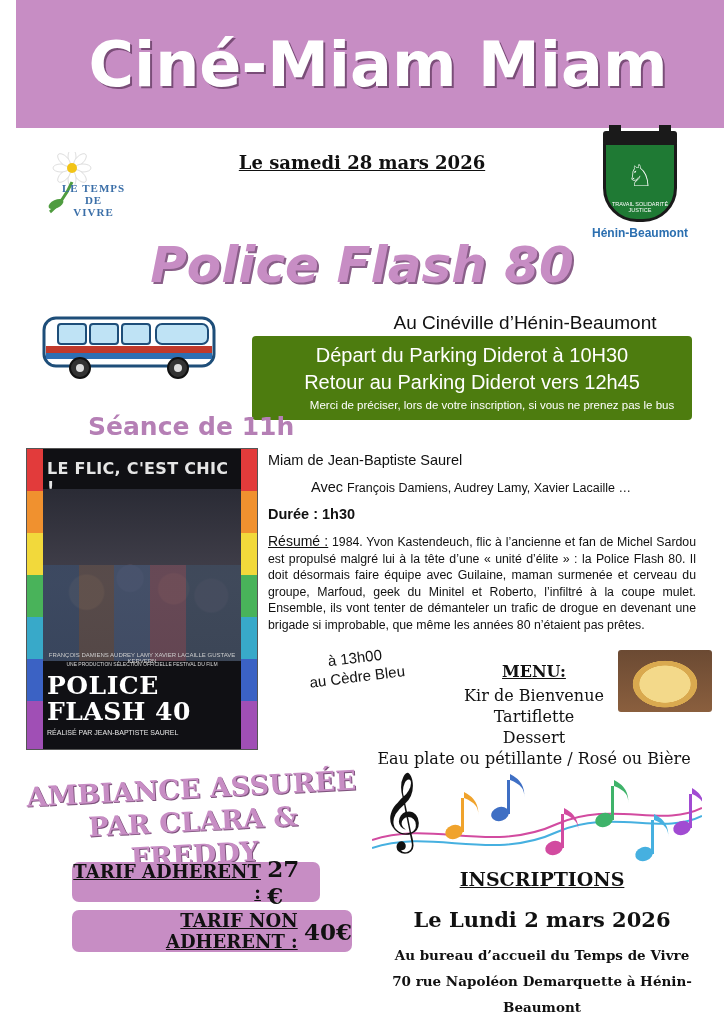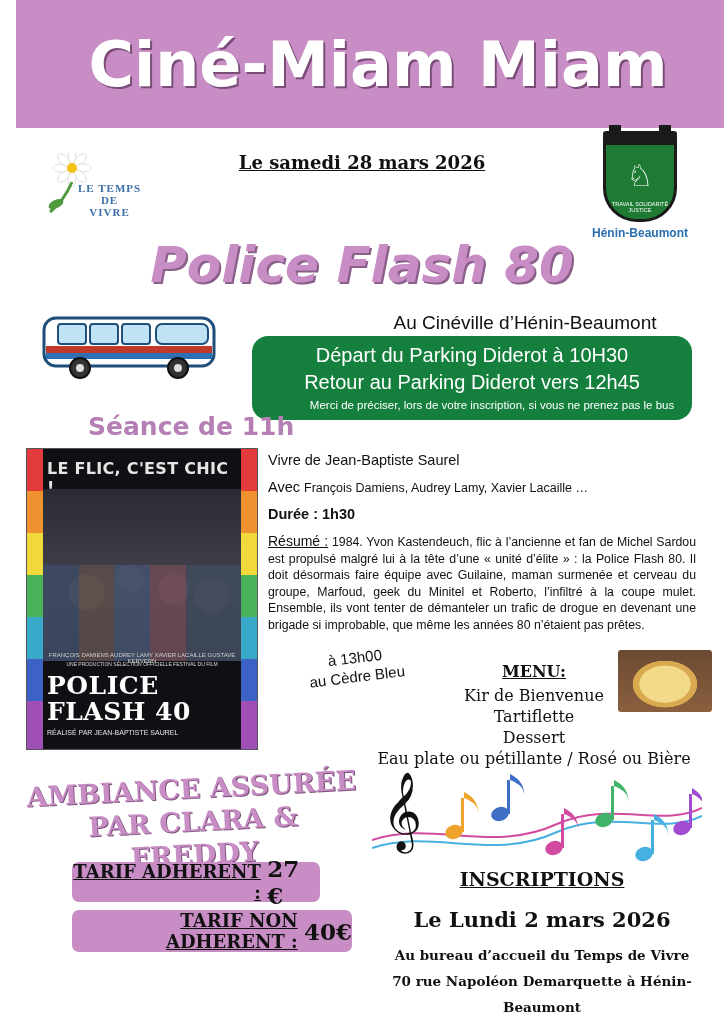--- a/index.html
+++ b/index.html
@@ -51,21 +51,21 @@
 
   
   .tdv-logo {
     position: absolute;
     left: 30px; top: 152px;
     width: 128px;
     height: 78px;
   }
   .tdv-text {
     position: absolute;
-    left: 48px;
+    left: 32px;
     top: 30px;
     font-family: "Liberation Serif", serif;
     font-size: 11px;
     font-weight: bold;
     color: #3b6fa8;
     line-height: 12px;
     letter-spacing: 1px;
     text-align: center;
   }
 
@@ -159,22 +159,22 @@
     width: 200px;
     height: 76px;
   }
 
   
   .depart-box {
     position: absolute;
     left: 252px; top: 336px;
     width: 440px;
     height: 84px;
-    background: #15803d;
-    border-radius: 16px;
+    background: #4d7c0f;
+    border-radius: 4px;
     color: #ffffff;
     text-align: center;
     box-sizing: border-box;
     padding-top: 6px;
   }
   .depart-line {
     font-family: "Liberation Sans", sans-serif;
     font-size: 20px;
     line-height: 27px;
     color: #ffffff;
@@ -285,21 +285,21 @@
   }
 
   
   .film-info {
     position: absolute;
     left: 268px; top: 452px;
     width: 428px;
   }
   .fi-line { font-size: 14.5px; color: #111; margin-bottom: 11px; }
   .fi-line b { font-weight: bold; }
-  .fi-avec-label { font-size: 14.5px; }
+  .fi-avec-label { font-size: 14.5px; margin-left: 43px; }
   .fi-avec-names { font-size: 12.5px; }
   .fi-resume-label { font-size: 14px; text-decoration: underline; }
   .fi-resume {
     font-size: 12.3px;
     line-height: 16.5px;
     color: #111;
     text-align: justify;
   }
 
   
@@ -496,21 +496,21 @@
   <div class="poster-cast">FRANÇOIS DAMIENS   AUDREY LAMY   XAVIER LACAILLE   GUSTAVE KERVERN</div>
   <div class="poster-credits-top">UNE PRODUCTION   SÉLECTION OFFICIELLE   FESTIVAL DU FILM</div>
   <div class="poster-title">
     <div>POLICE</div>
     <div>FLASH 40</div>
   </div>
   <div class="poster-director">RÉALISÉ PAR JEAN-BAPTISTE SAUREL</div>
 </div>
 
 <div class="film-info">
-  <div class="fi-line">Vivre de Jean-Baptiste Saurel</div>
+  <div class="fi-line">Miam de Jean-Baptiste Saurel</div>
   <div class="fi-line">
     <span class="fi-avec-label">Avec</span>
     <span class="fi-avec-names">François Damiens, Audrey Lamy, Xavier Lacaille …</span>
   </div>
   <div class="fi-line">
     <b>Durée :</b>
     <b>1h30</b>
   </div>
   <div class="fi-resume">
     <span class="fi-resume-label">Résumé :</span>

